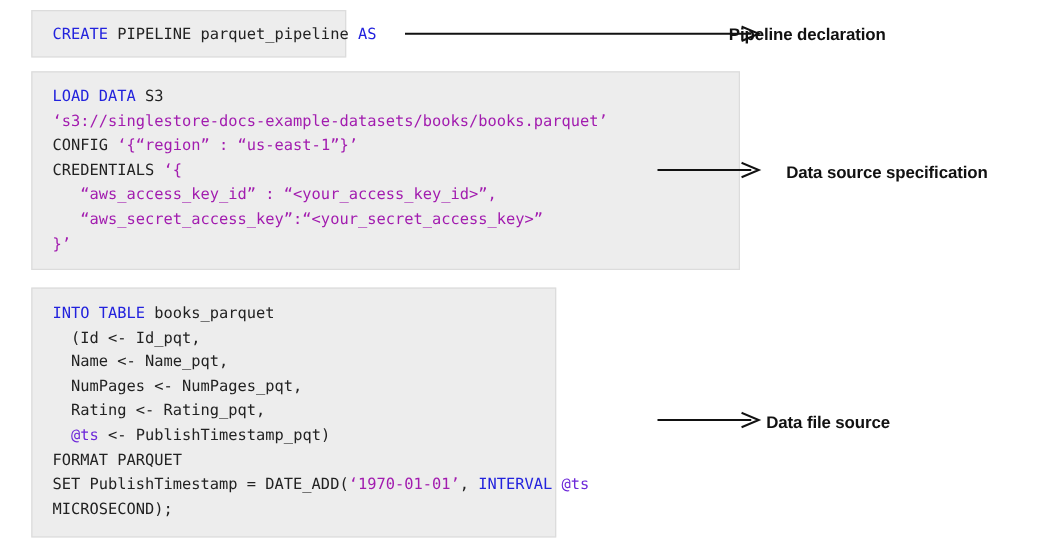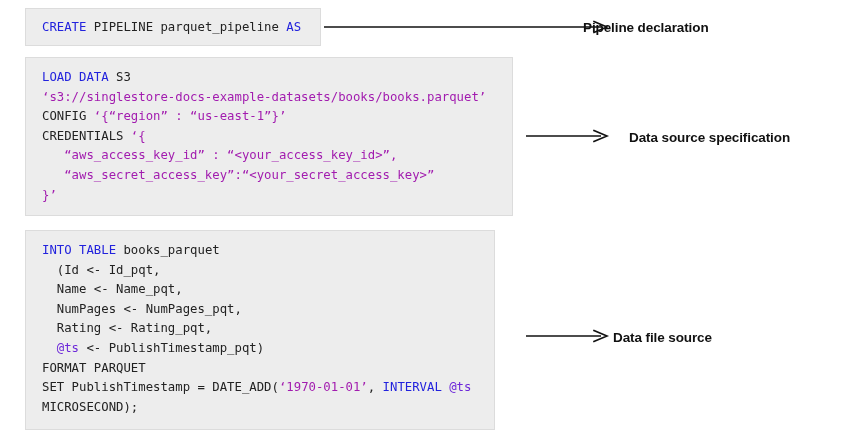--- a/index.html
+++ b/index.html
@@ -28,23 +28,23 @@
     border: 1px solid #dcdcdc;
     box-sizing: border-box;
     font-family: "DejaVu Sans Mono", "Liberation Mono", monospace;
     font-size: 12.3px;
     line-height: 19.6px;
     color: #222222;
     white-space: pre;
     padding: 9px 14px 9px 16px;
   }
 
-  #block-1 { left: 25px;  top: 8px;   width: 296px; height: 38px; padding-top: 9px; }
-  #block-2 { left: 25px;  top: 57px;  width: 488px; height: 159px; padding-top: 10px; }
-  #block-3 { left: 25px;  top: 230px; width: 470px; height: 200px; padding-top: 10px; }
+  #block-1 { left: 25px;  top: 8px;   width: 252px; height: 38px; padding-top: 9px; }
+  #block-2 { left: 25px;  top: 57px;  width: 567px; height: 159px; padding-top: 10px; }
+  #block-3 { left: 25px;  top: 230px; width: 420px; height: 200px; padding-top: 10px; }
 
   .code-line { display: block; height: 19.6px; }
 
   .kw   { color: #2222dd; }          
   .str  { color: #a21caf; }          
   .var  { color: #6d28d9; }          
   .pl   { color: #222222; }          
 
   
   .arrow {

